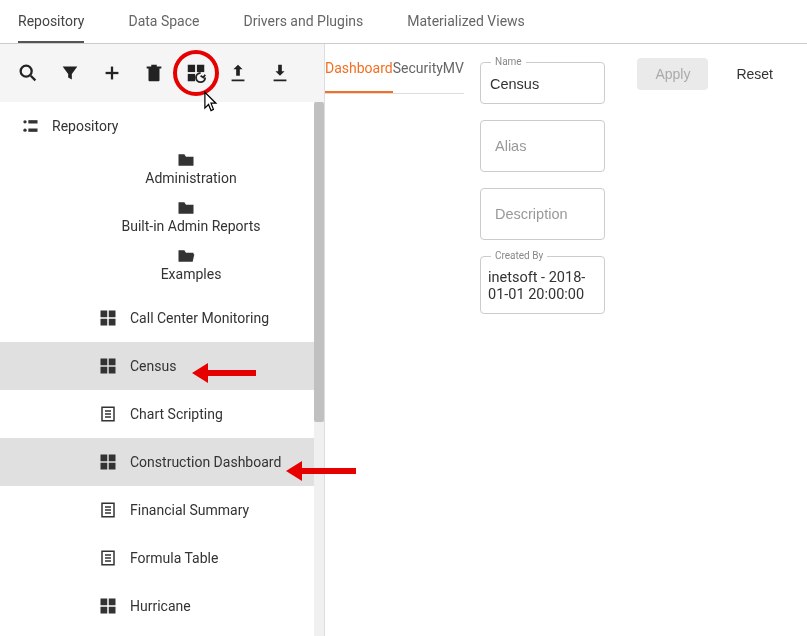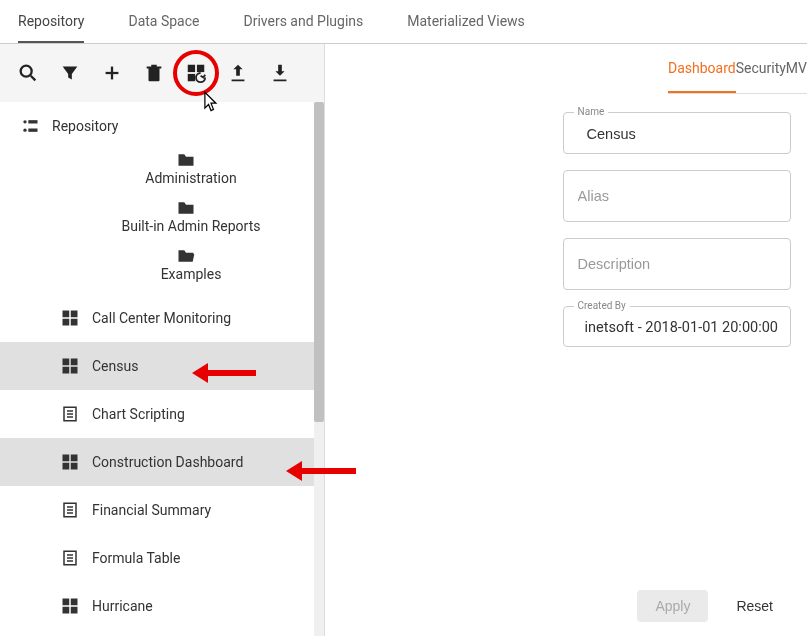--- a/index.html
+++ b/index.html
@@ -46,22 +46,20 @@
   .left-panel {
     width: 325px;
     border-right: 1px solid #ddd;
     display: flex;
     flex-direction: column;
     position: relative;
   }
   .right-panel {
     flex: 1;
     display: flex;
-    flex-direction: column;
-    align-items: flex-end;
   }
 
   
   .toolbar {
     height: 58px;
     background: #f5f5f5;
     display: flex;
     align-items: center;
     padding: 0 8px;
     gap: 2px;
@@ -110,21 +108,21 @@
   .tree-row.selected { background: #e0e0e0; }
   .tree-row .icon-slot {
     width: 24px;
     display: flex;
     justify-content: center;
     margin-right: 10px;
   }
   .tree-row .label { color: #333; }
   .indent-0 { padding-left: 18px; }
   .indent-1 { padding-left: 58px; flex-direction: column; }
-  .indent-2 { padding-left: 58px; }
+  .indent-2 { padding-left: 96px; }
 
   .scrollbar-fake {
     width: 10px;
     background: #f0f0f0;
     position: absolute;
     right: 0;
     top: 58px;
     bottom: 0;
   }
   .scrollbar-thumb {
@@ -161,21 +159,21 @@
   .detail-body {
     padding: 18px 0 0 0;
     flex: 1;
   }
 
   .field {
     border: 1px solid #ccc;
     border-radius: 4px;
     margin: 0 16px 16px 16px;
     position: relative;
-    padding: 12px 12px 10px 21px;
+    padding: 12px 12px 10px 7px;
   }
   .field-label {
     position: absolute;
     top: -7px;
     left: 10px;
     background: #fff;
     padding: 0 4px;
     font-size: 10px;
     color: #888;
   }

